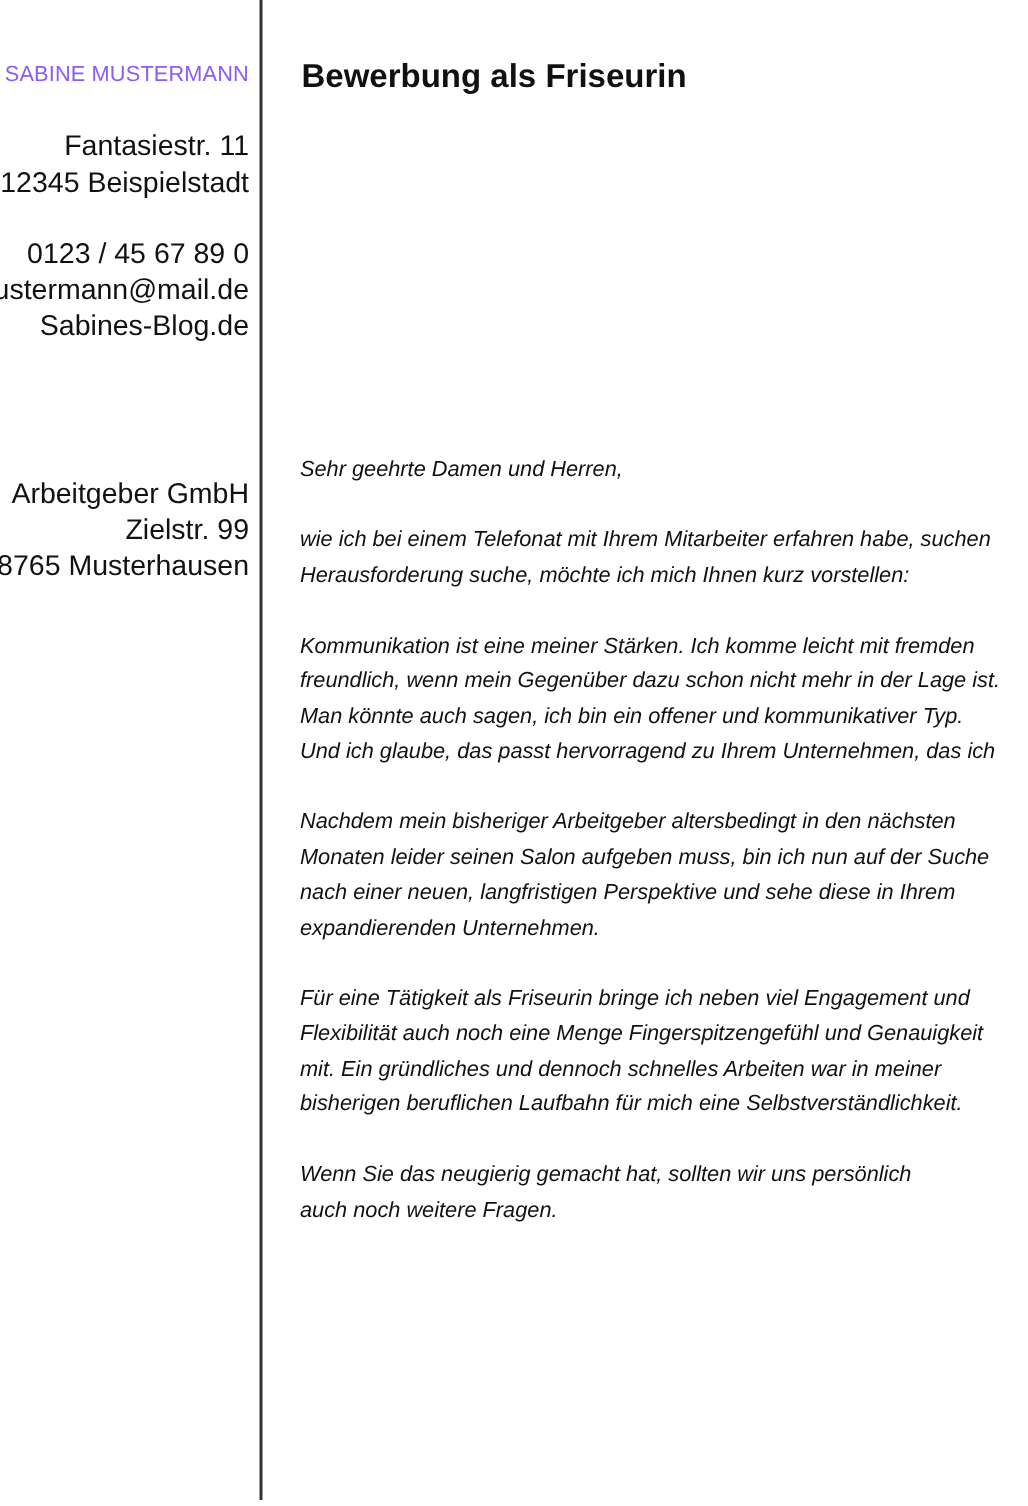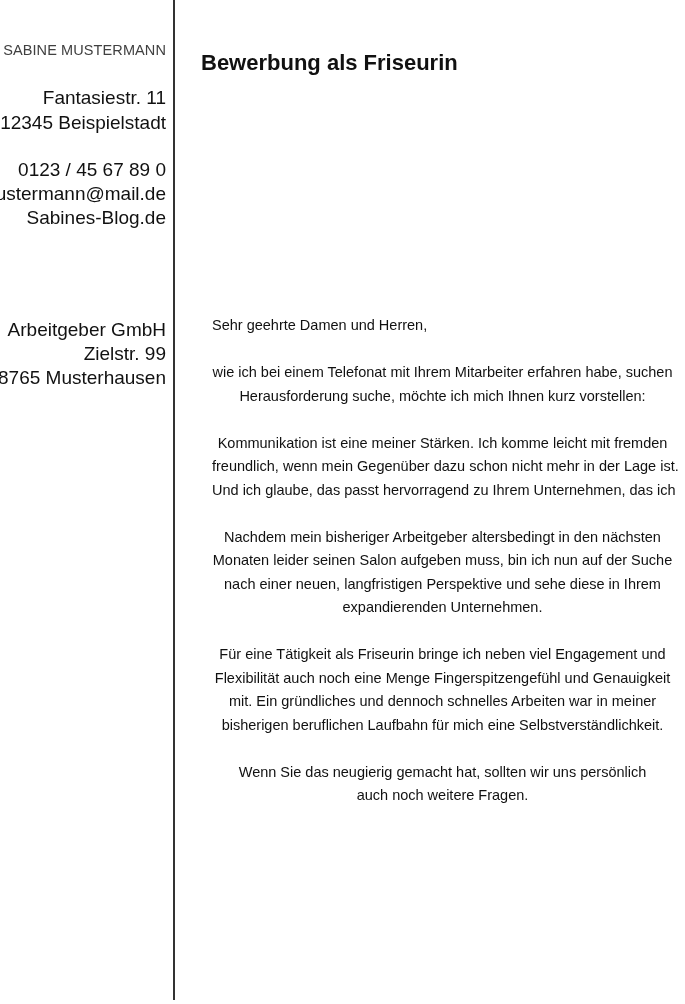--- a/index.html
+++ b/index.html
@@ -10,38 +10,38 @@
     .sidebar {
       position: absolute; left: 0; top: 0; width: 166px;
       text-align: right;
     }
     .divider {
       position: absolute; left: 173px; top: 0; width: 2px; height: 1000px;
       background: #333333;
     }
     .name {
       position: absolute; right: 0; top: 42px; white-space: nowrap;
-      font-size: 14.5px; color: #404040; letter-spacing: 0.1px;
+      font-size: 14.5px; color: #8b5cf6; letter-spacing: 0.1px;
     }
     .side-line {
       position: absolute; right: 0; white-space: nowrap;
       font-size: 19px; line-height: 16px;
     }
     .title {
       position: absolute; left: 201px; top: 38px; white-space: nowrap;
-      font-size: 22px; font-weight: bold; color: #111111; margin-top: 12px;
+      font-size: 22px; font-weight: bold; color: #111111;
     }
     .body {
       position: absolute; left: 200px; top: 302px; width: 485px;
       font-size: 14.5px; line-height: 23.5px;
     }
-    .body p { margin: 12px; }
+    .body p { margin: 0; font-style: italic; }
     .line { white-space: nowrap; display: block; }
     .greeting { margin-bottom: 23.5px !important; }
-    .para { margin-bottom: 23.5px !important; text-align: center; }
+    .para { margin-bottom: 23.5px !important; }
     .closing-gap { height: 23.5px; }
   </style>
 </head>
 <body>
 
 <div class="sidebar">
   <div class="name">SABINE MUSTERMANN</div>
   <div class="side-line" style="top:90px">Fantasiestr. 11</div>
   <div class="side-line" style="top:115px">12345 Beispielstadt</div>
   <div class="side-line" style="top:162px">0123 / 45 67 89 0</div>
@@ -61,20 +61,21 @@
   <p class="greeting">Sehr geehrte Damen und Herren,</p>
 
   <p class="para">
     <span class="line">wie ich bei einem Telefonat mit Ihrem Mitarbeiter erfahren habe, suchen</span>
     <span class="line">Herausforderung suche, möchte ich mich Ihnen kurz vorstellen:</span>
   </p>
 
   <p class="para">
     <span class="line">Kommunikation ist eine meiner Stärken. Ich komme leicht mit fremden</span>
     <span class="line">freundlich, wenn mein Gegenüber dazu schon nicht mehr in der Lage ist.</span>
+    <span class="line">Man könnte auch sagen, ich bin ein offener und kommunikativer Typ.</span>
     <span class="line">Und ich glaube, das passt hervorragend zu Ihrem Unternehmen, das ich</span>
   </p>
 
   <p class="para">
     <span class="line">Nachdem mein bisheriger Arbeitgeber altersbedingt in den nächsten</span>
     <span class="line">Monaten leider seinen Salon aufgeben muss, bin ich nun auf der Suche</span>
     <span class="line">nach einer neuen, langfristigen Perspektive und sehe diese in Ihrem</span>
     <span class="line">expandierenden Unternehmen.</span>
   </p>
 

